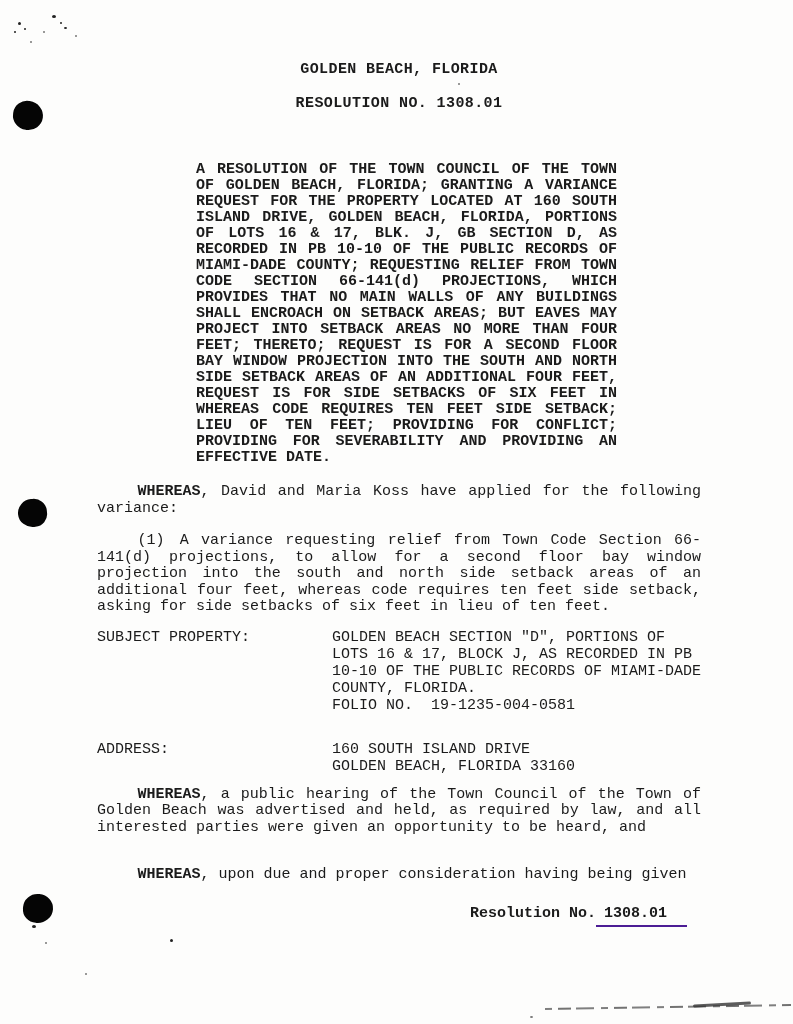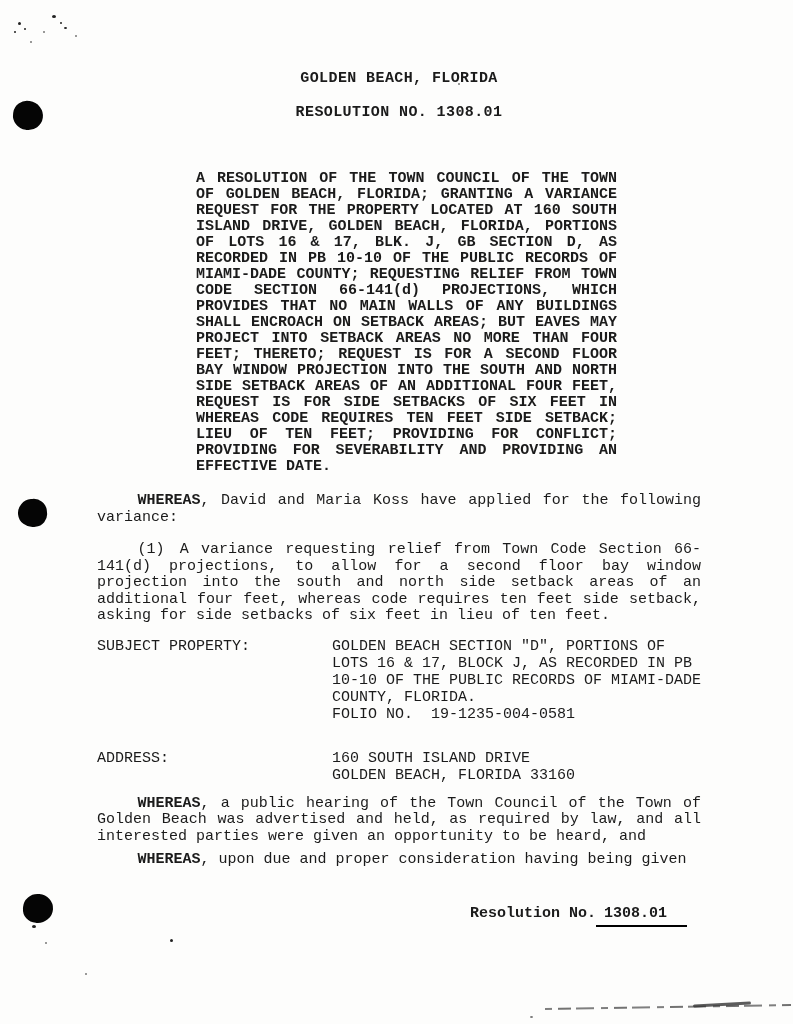--- a/index.html
+++ b/index.html
@@ -9,21 +9,21 @@
     height: 1024px;
     margin: 0 auto;
     background: #fdfdfc;
     color: #1b1b1b;
     font-family: "Liberation Mono", "DejaVu Sans Mono", monospace;
     overflow: hidden;
   }
   .content {
     position: absolute;
     left: 97px;
-    top: 71px;
+    top: 62px;
     width: 604px;
     font-size: 15px;
     line-height: 16px;
   }
   .heading {
     text-align: center;
     font-weight: bold;
     letter-spacing: 0.4px;
     white-space: pre;
   }
@@ -39,40 +39,40 @@
   .blk .ln:last-child { text-align-last: left; }
   p.body {
     margin: 0;
     text-align: justify;
     line-height: 16.5px;
   }
   p.ind { text-indent: 4.5ch; }
   p.w1 { margin-top: 18px; }
   p.v1 { margin-top: 16px; }
   p.w2 { margin-top: 12px; }
-  p.w3 { margin-top: 7px; }
+  p.w3 { margin-top: 31px; }
   .num { margin-right: 1.7ch; }
   .row { display: flex; align-items: flex-start; line-height: 17px; }
   .row.subject { margin-top: 13px; }
   .row.address { margin-top: 27px; }
   .row .label { width: 235px; flex: 0 0 235px; white-space: pre; font-family: Liberation Mono, monospace; }
   .row .value { width: 375px; }
   .value .ln { white-space: pre; }
   b, .b { font-weight: bold; text-align: right; }
   .footer {
     position: absolute;
     top: 905px;
     left: 470px;
     font-family: "Liberation Mono", "DejaVu Sans Mono", monospace;
     font-size: 15px;
     font-weight: bold;
     white-space: pre;
   }
   .fval {
-    border-bottom: 2px solid #000000;
+    border-bottom: 2px solid #4c1d95;
     padding: 0 20px 3px 8px;
   }
   
   .hole { position: absolute; background: #050505; }
   .hole1 { left: 13px; top: 101px; width: 30px; height: 29px; border-radius: 48% 52% 50% 50%; transform: rotate(8deg); }
   .hole2 { left: 18px; top: 499px; width: 29px; height: 28px; border-radius: 52% 48% 47% 53%; transform: rotate(-6deg); }
   .hole3 { left: 23px; top: 894px; width: 30px; height: 29px; border-radius: 50% 50% 53% 47%; transform: rotate(4deg); }
   .speck { position: absolute; background: #222; border-radius: 50%; }
   .speck.f { background:#777; }
   .scanline {

